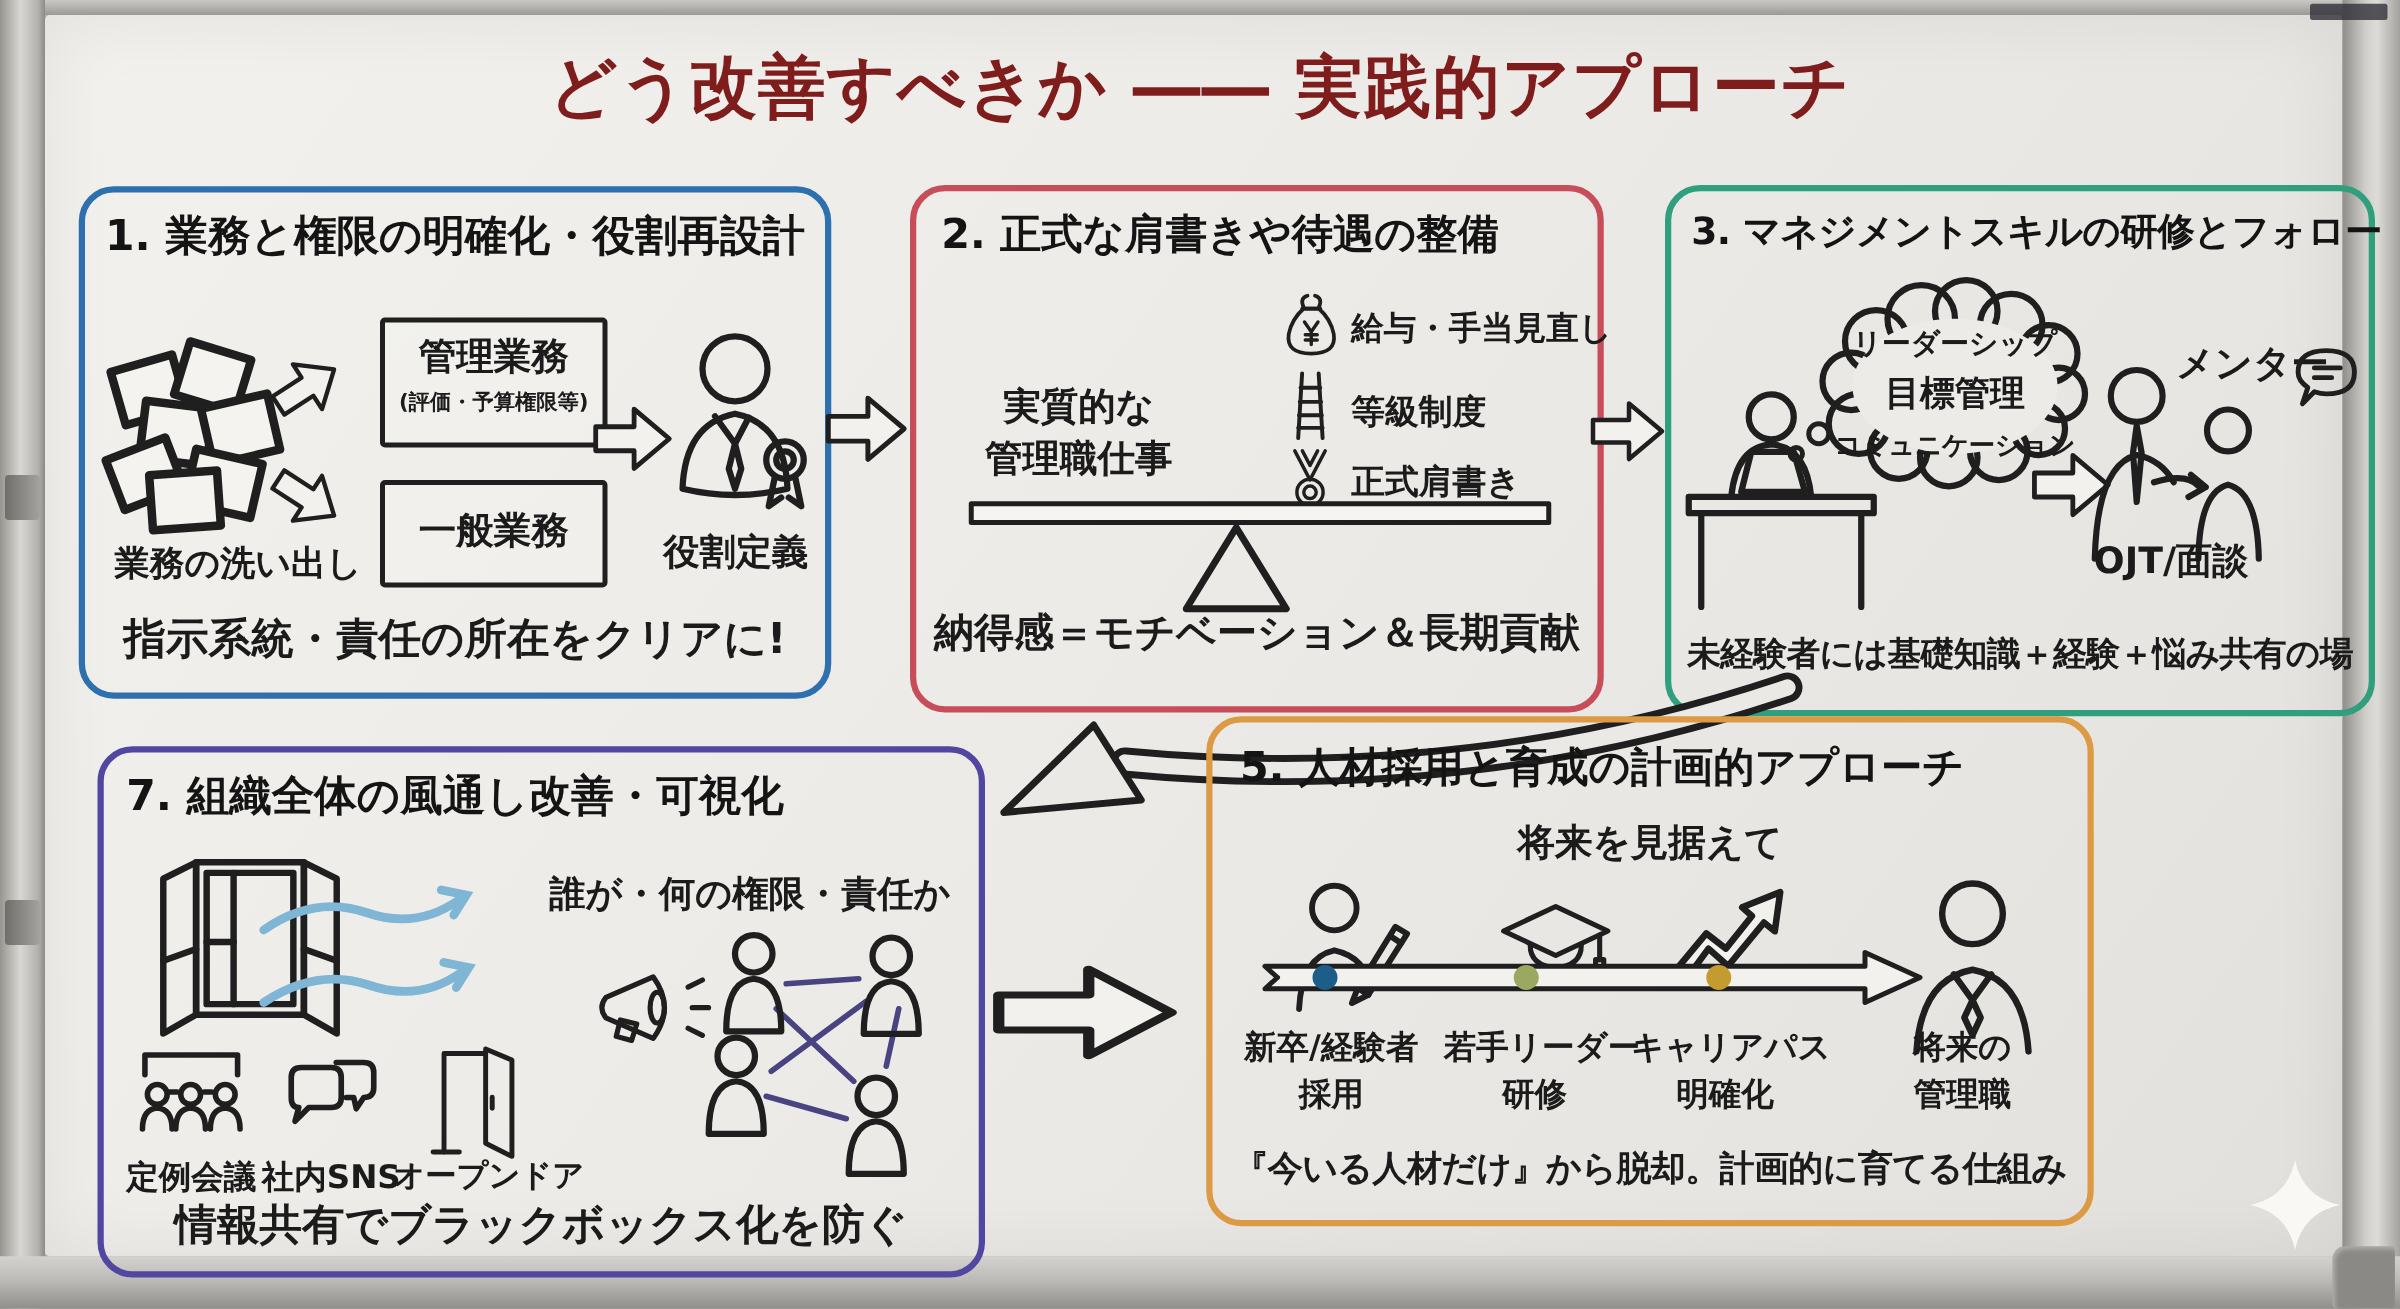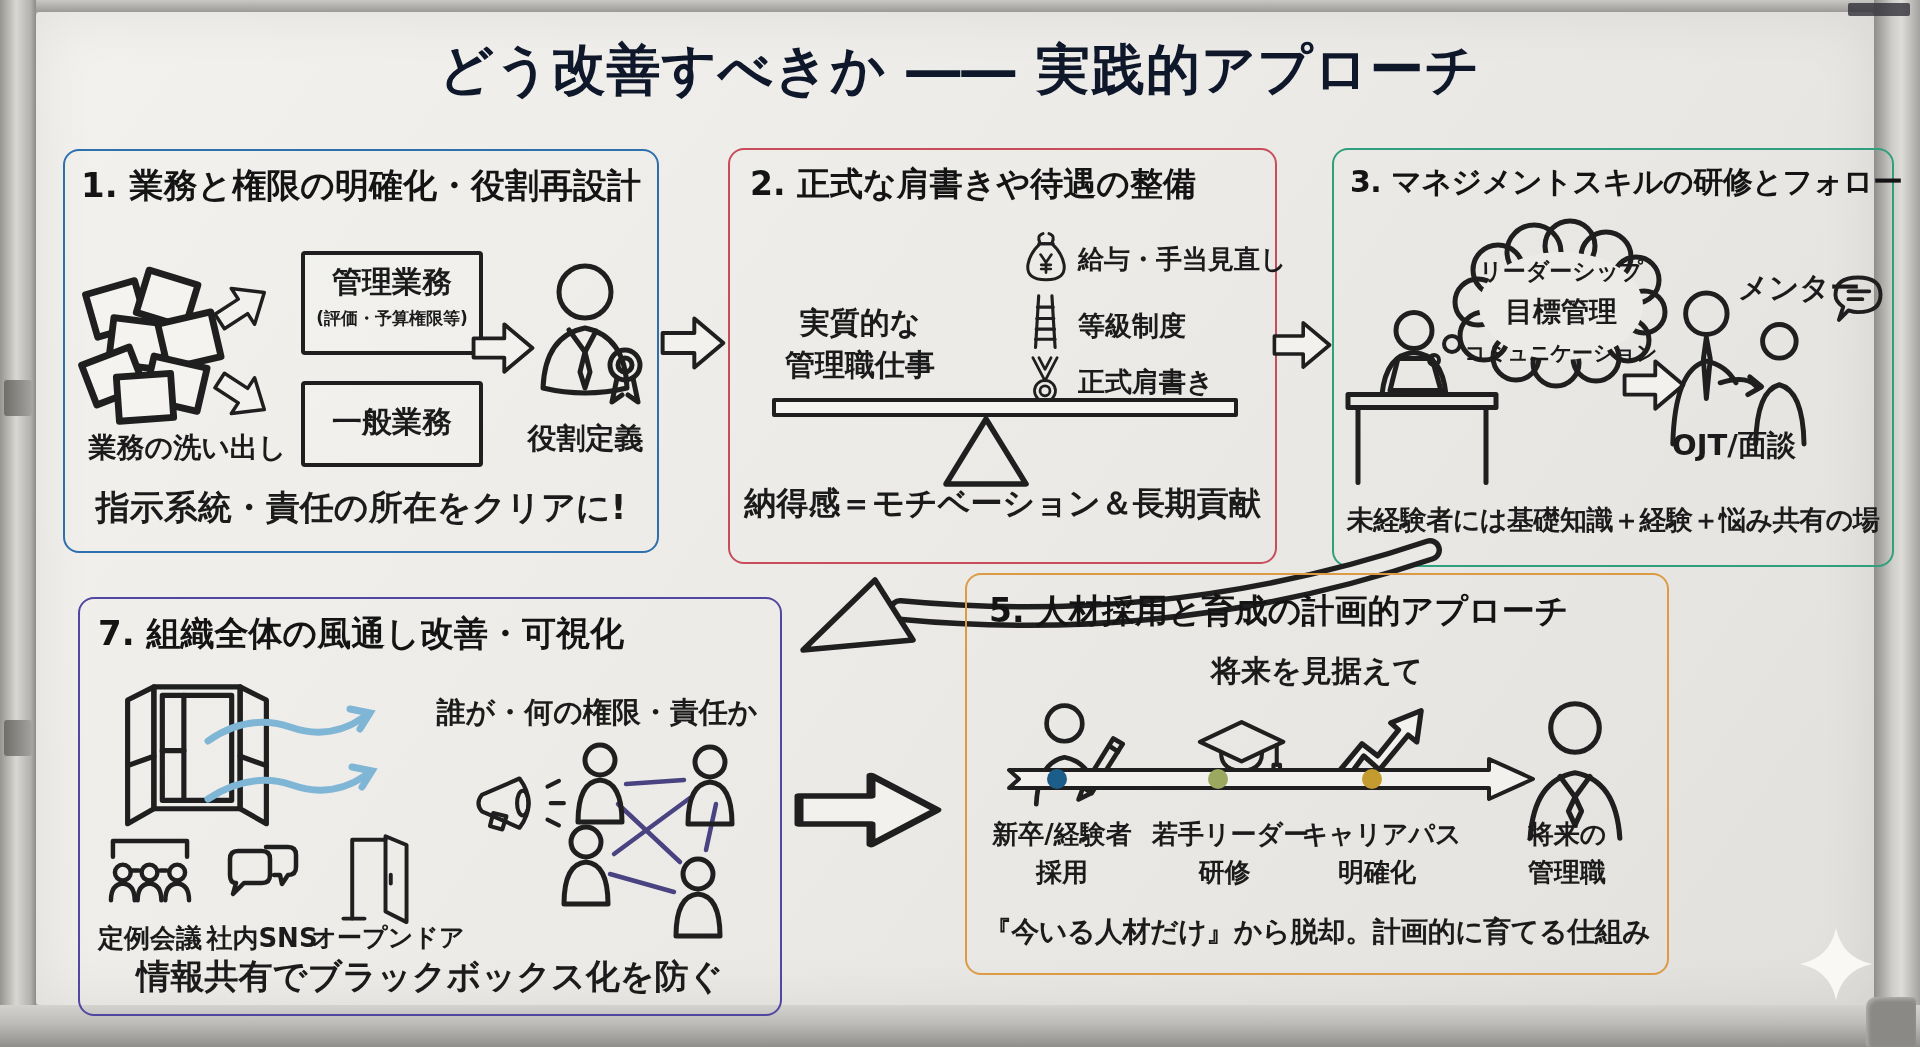--- a/index.html
+++ b/index.html
@@ -14,22 +14,22 @@
                background:linear-gradient(90deg,#8f8e8a 0%,#cfcecb 40%,#dddcd8 60%,#a3a29e 100%);}
   .frame-top{position:absolute;left:0;top:0;width:1920px;height:12px;
              background:linear-gradient(180deg,#c9c8c4,#9b9a96);}
   .frame-bottom{position:absolute;left:0;bottom:0;width:1920px;height:42px;
                 background:linear-gradient(180deg,#d3d2ce 0%,#bcbbb7 45%,#908f8b 100%);}
   .corner-piece{position:absolute;right:4px;bottom:0;width:50px;height:50px;background:#8a8985;
                 border-radius:10px 4px 2px 4px;box-shadow:inset 2px 2px 4px rgba(255,255,255,.35);}
   .hinge{position:absolute;left:4px;width:28px;height:36px;background:linear-gradient(90deg,#6f6e6a,#a4a39f);border-radius:3px;}
   .sticker{position:absolute;left:1848px;top:3px;width:62px;height:13px;background:#31313a;border-radius:2px;opacity:.8;}
   .title{position:absolute;left:50%;top:34px;transform:translateX(-50%);
-         font-size:54px;font-weight:bold;white-space:nowrap;letter-spacing:1px;color:#0f172a;}
-  .box{position:absolute;border-radius:16px;border:2px solid #b91c1c;}
+         font-size:54px;font-weight:bold;white-space:nowrap;letter-spacing:1px;color:#7f1d1d;}
+  .box{position:absolute;border-radius:28px;border:5px solid #b91c1c;}
   .b1{border-color:#2e6fad;} .b2{border-color:#c84d5b;} .b3{border-color:#2f9f7d;}
   .b4{border-color:#5247a0;} .b5{border-color:#dc9a45;}
   .bheading{position:absolute;font-weight:bold;white-space:nowrap;color:#141414;}
   .lbl{position:absolute;text-align:center;font-weight:bold;white-space:nowrap;color:#1b1b1b;}
   .abs{position:absolute;}
   .inner-box{position:absolute;border:4px solid #1f1f1f;border-radius:4px;text-align:center;
              background:rgba(255,255,255,.12);}
   .balance-bar{position:absolute;height:11px;border:4px solid #1f1f1f;border-radius:2px;background:#f5f4f1;}
   svg{display:block;overflow:visible;}
   .ink{stroke:#1f1f1f;fill:none;stroke-linecap:round;stroke-linejoin:round;}

